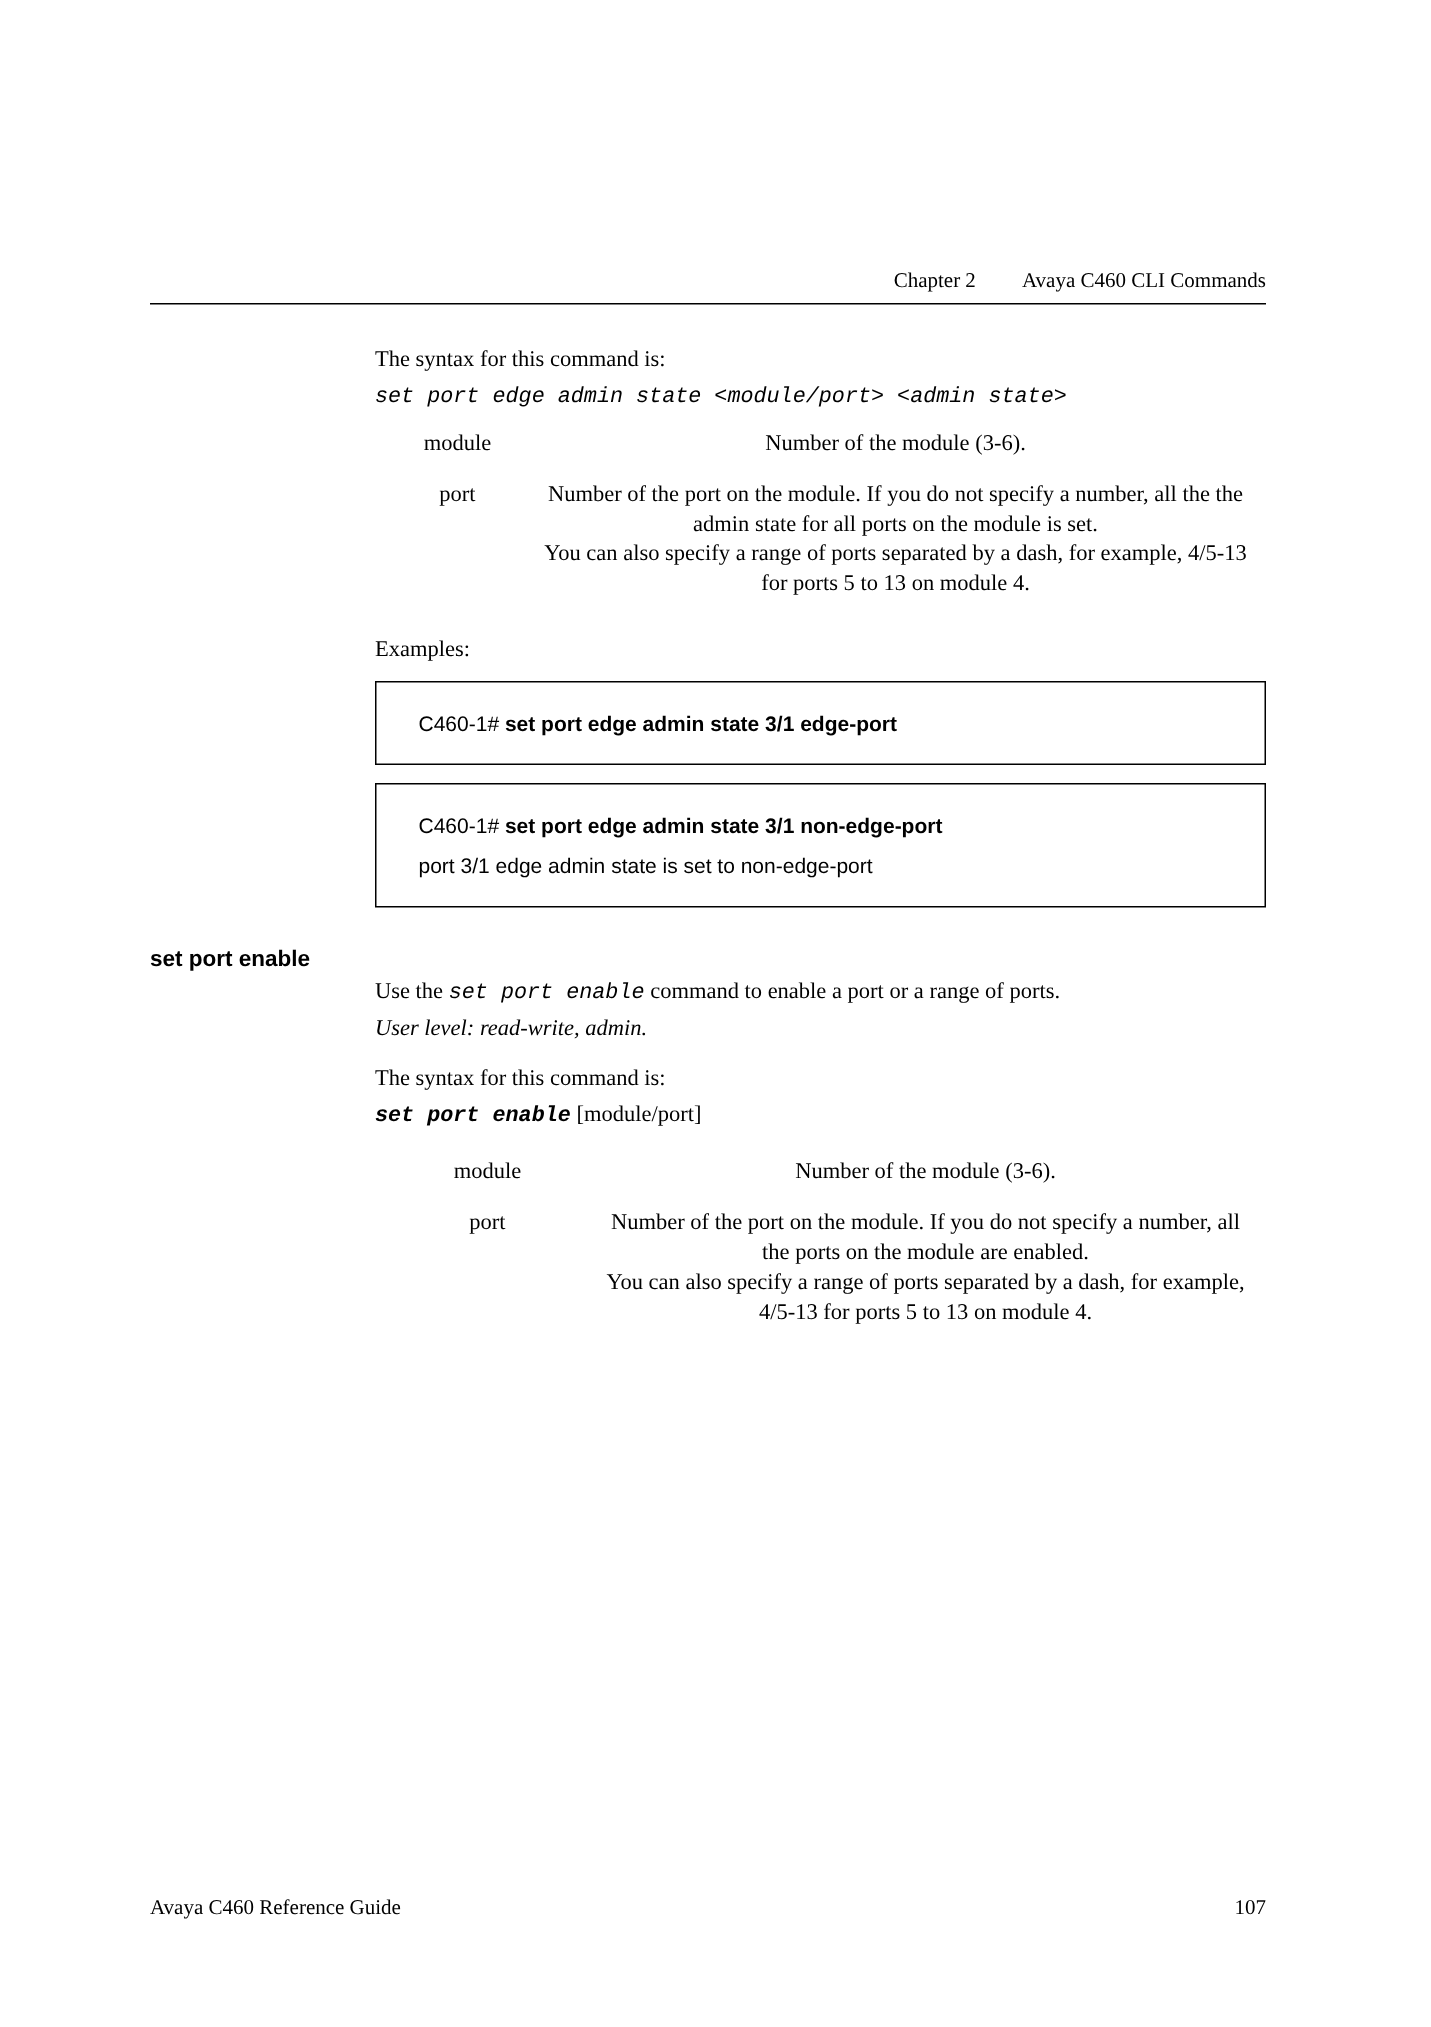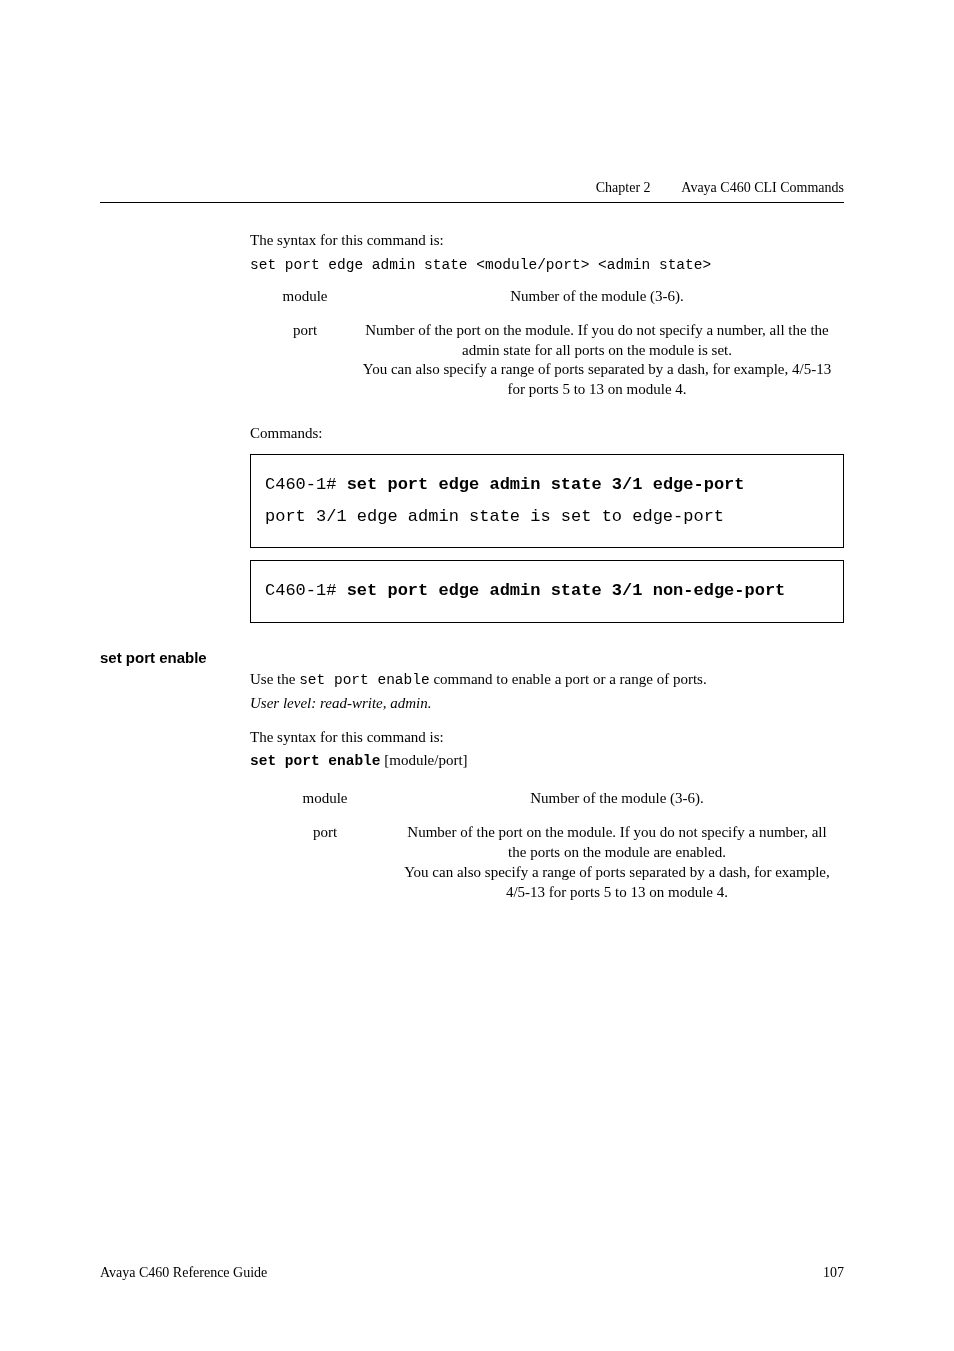--- a/index.html
+++ b/index.html
@@ -32,27 +32,29 @@
   }
   .body-block {
     margin-left: 150px;
     font-size: 15px;
     line-height: 1.32;
   }
   .para {
     margin: 0 0 4px 0;
   }
   .mono {
-    font-family: Liberation Mono, monospace;
-    font-size: 17px;
+    font-family: Liberation Sans, sans-serif;
+    font-size: 14px;
+    margin-left: 14px;
   }
   .mono-inline {
     font-family: "Courier New", Courier, monospace;
     font-size: 14.5px;
     white-space: pre;
+    font-style: italic;
   }
   table.param {
     border-collapse: collapse;
     margin: 8px 0 0 0;
     width: 100%;
     text-align: center;
   }
   table.param td {
     vertical-align: top;
     padding: 4px 10px 10px 0;
@@ -138,29 +140,29 @@
         <td style="white-space: pre-line;">Number of the module (3-6).</td>
       </tr>
       <tr>
         <td class="key">port</td>
         <td style="white-space: pre-line;">Number of the port on the module. If you do not specify a number, all the the admin state for all ports on the module is set.
 You can also specify a range of ports separated by a dash, for example, 4/5-13 for ports 5 to 13 on module 4.</td>
       </tr>
     </tbody>
       </table>
 
-    <p class="para examples-label">Commands:</p>
+    <p class="para examples-label">Examples:</p>
 
     <div class="term-box">
       <span class="mono"><span>C460-1# </span><span class="bold">set port edge admin state 3/1 edge-port</span></span>
-      <span class="mono">port 3/1 edge admin state is set to edge-port</span>
     </div>
 
     <div class="term-box">
       <span class="mono"><span>C460-1# </span><span class="bold">set port edge admin state 3/1 non-edge-port</span></span>
+      <span class="mono">port 3/1 edge admin state is set to non-edge-port</span>
     </div>
 
   </div>
 
   <div class="section-head">set port enable</div>
 
   <div class="body-block">
     <p class="para">
       <span>Use the </span><span class="mono-inline">set port enable</span><span> command to enable a port or a range of ports.</span>
     </p>

